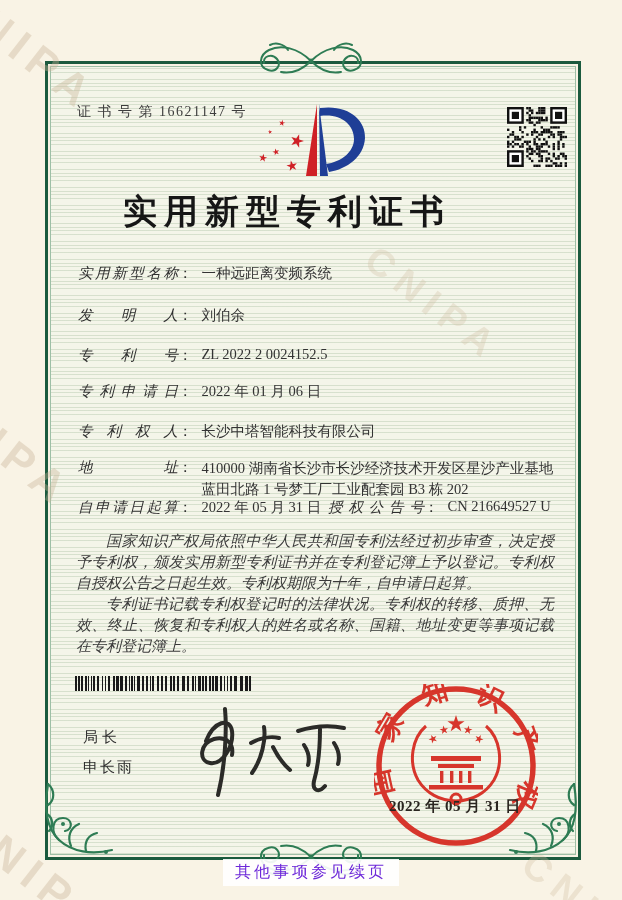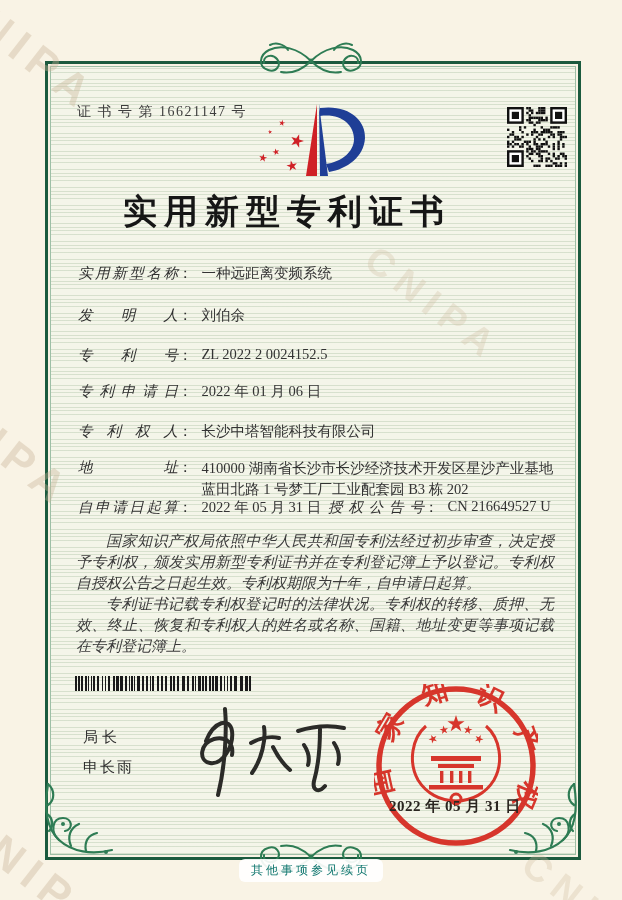--- a/index.html
+++ b/index.html
@@ -67,21 +67,21 @@
     position:absolute;left:389px;top:797px;font-size:15px;font-weight:bold;
     color:#2a2520;letter-spacing:0.5px;white-space:nowrap;
   }
   .pagenum{
     position:absolute;left:0;top:822px;width:622px;text-align:center;
     font-size:11.5px;color:#474747;letter-spacing:2px;
   }
   .footer-note-wrap{position:absolute;left:0;top:859px;width:622px;text-align:center;z-index:5;}
   .footer-note{
     display:inline-block;background:rgba(255,255,255,0.92);
-    padding:3px 12px;font-size:12px;color:#0f766e;letter-spacing:3px;border-radius:6px;
+    padding:3px 12px;font-size:16px;color:#6d28d9;letter-spacing:3px;
   }
 </style>
 </head>
 <body>
 
 <div class="page">
 
   <div class="frame">
     <div class="frame-inner"></div>
   </div>

